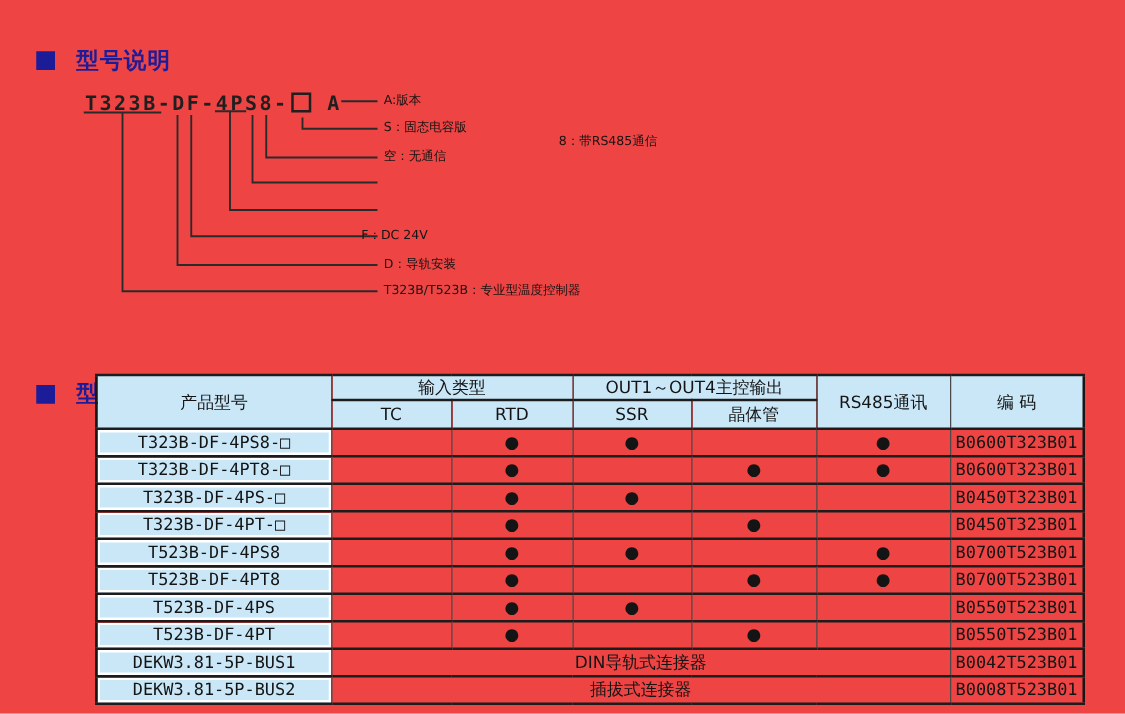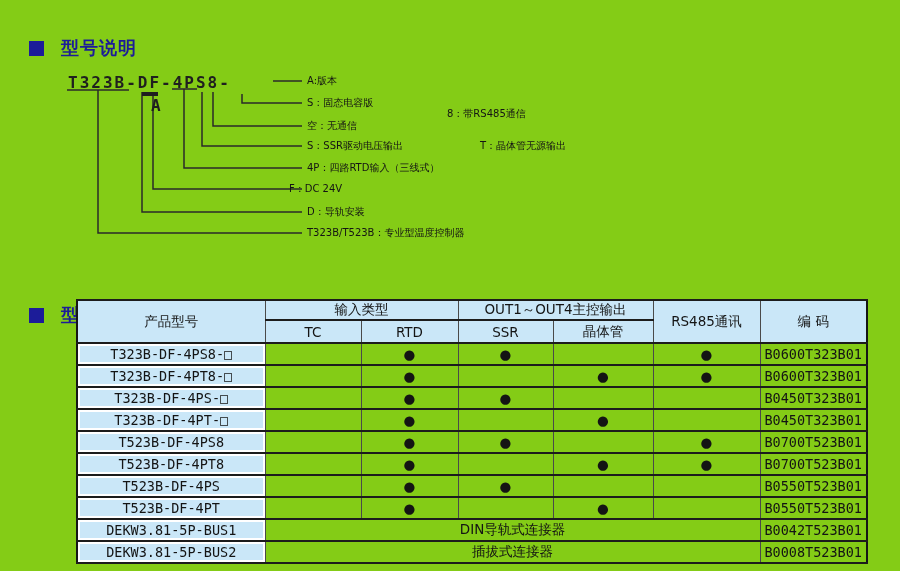--- a/index.html
+++ b/index.html
@@ -1,25 +1,25 @@
 <!DOCTYPE html>
 <html><head>
 <meta charset="utf-8">
 <style>
   html,body{margin:0;padding:0;background:#fff;}
-  .page{position:relative;width:900px;height:571px;background:#84cc16;overflow:hidden;
+  .page{position:relative;width:900px;height:571px;background:#ef4444;overflow:hidden;
         font-family:"DejaVu Sans",sans-serif;color:#1a1a1a;}
   
   .sec{position:absolute;left:29px;display:flex;align-items:center;gap:17px;}
   .sec .sq{width:15px;height:15px;background:#1c1c99;}
   .sec .ttl{font-size:18px;font-weight:bold;color:#1c1c99;letter-spacing:1px;white-space:nowrap;}
   
   .diagram{position:absolute;left:0;top:70px;width:900px;height:185px;}
   .dsvg{position:absolute;left:0;top:0;}
-  .mrow{position:absolute;left:68px;top:3px;height:18px;display:flex;align-items:center;flex-direction:column;}
+  .mrow{position:absolute;left:68px;top:3px;height:18px;display:flex;align-items:center;}
   .mtext{font-family:"DejaVu Sans Mono",monospace;font-size:16px;font-weight:bold;
          letter-spacing:2px;white-space:nowrap;color:#1f1f1f;}
   .msq{display:inline-block;width:12px;height:12px;border:2px solid #1f1f1f;margin-left:2px;}
   .mver{font-family:"DejaVu Sans Mono",monospace;font-size:16px;font-weight:bold;margin-left:13px;color:#1f1f1f;}
   .dlabel{position:absolute;font-size:10px;font-weight:500;white-space:nowrap;color:#141414;
           height:18px;line-height:18px;}
   
   .mtable{position:absolute;left:76px;top:299px;border-collapse:collapse;table-layout:fixed;
           border:2px solid #161616;}
   .mtable td,.mtable th{border:1px solid #4a4a4a;border-top:2px solid #1c1c1c;border-bottom:2px solid #1c1c1c;
@@ -60,23 +60,20 @@
     </svg>
     <div class="mrow">
       <span class="mtext">T323B-DF-4PS8-</span>
       <span class="msq"></span>
       <span class="mver">A</span>
     </div>
     <div class="dlabel" style="left:307px;top:2px;">A:版本</div>
     <div class="dlabel" style="left:307px;top:24px;">S：固态电容版</div>
     <div class="dlabel" style="left:307px;top:47px;">空：无通信</div>
     <div class="dlabel" style="left:447px;top:35px;">8：带RS485通信</div>
-    <div class="dlabel" style="left:307px;top:67px;">S：SSR驱动电压输出</div>
-    <div class="dlabel" style="left:480px;top:67px;">T：晶体管无源输出</div>
-    <div class="dlabel" style="left:307px;top:89px;">4P：四路RTD输入（三线式）</div>
     <div class="dlabel" style="left:289px;top:110px;">F：DC 24V</div>
     <div class="dlabel" style="left:307px;top:133px;">D：导轨安装</div>
     <div class="dlabel" style="left:307px;top:154px;">T323B/T523B：专业型温度控制器</div>
   </div>
 
   <div class="sec" style="top:267px;margin-top:36px;">
     <div class="sq"></div>
     <div class="ttl">型号种类</div>
   </div>
 

